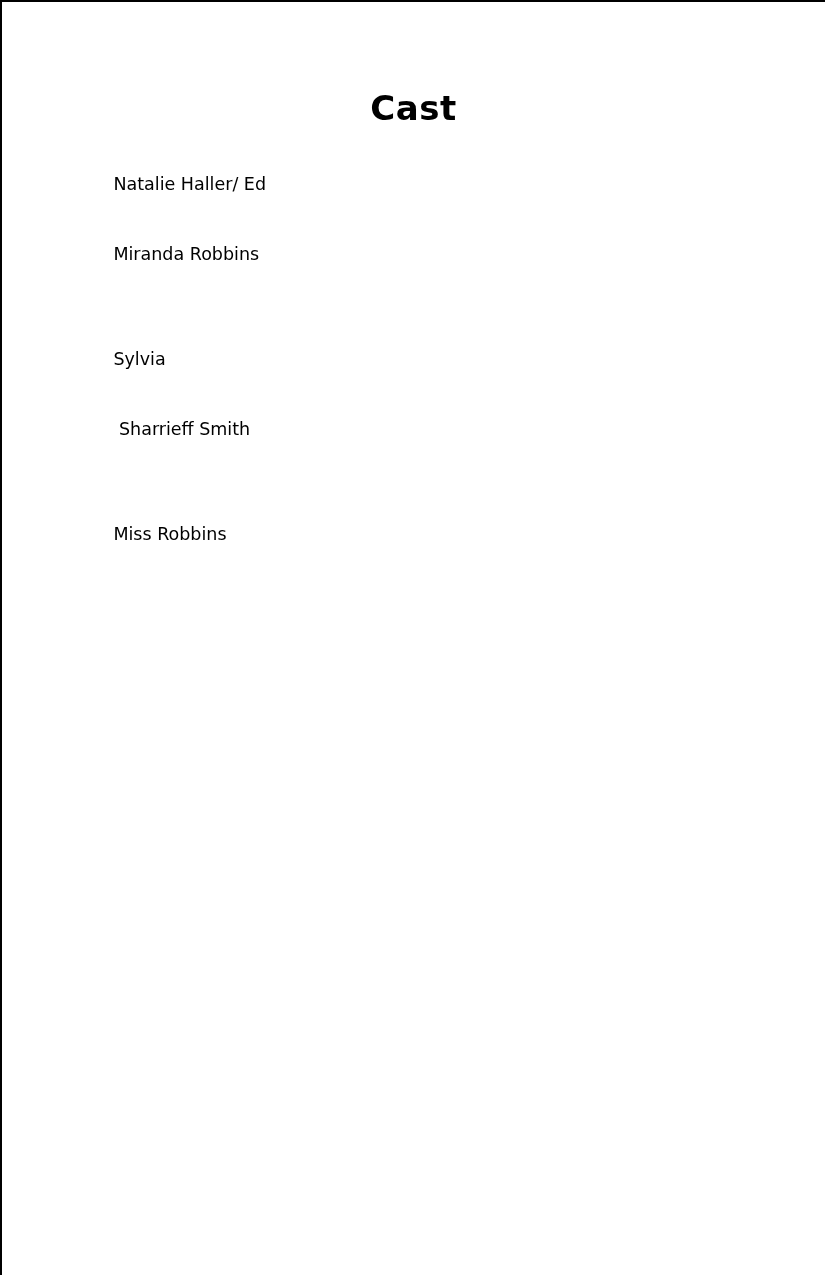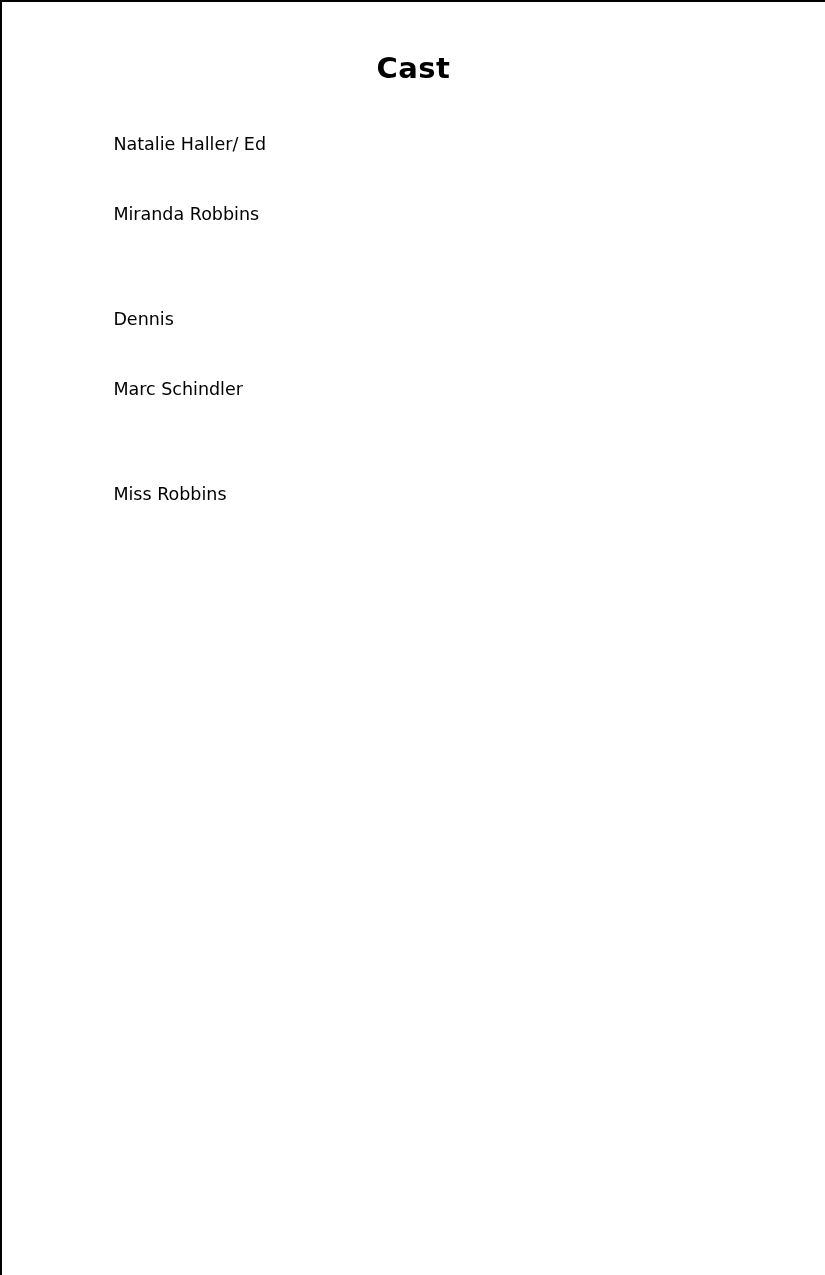--- a/index.html
+++ b/index.html
@@ -9,23 +9,23 @@
     box-sizing: border-box;
     background: #ffffff;
     border-top: 2px solid #000000;
     border-left: 2px solid #000000;
     font-family: "DejaVu Sans", "Liberation Sans", sans-serif;
     color: #000000;
     overflow: hidden;
   }
   .title {
     text-align: center;
-    font-size: 29px;
+    font-size: 34px;
     font-weight: bold;
-    padding-top: 44px;
+    padding-top: 84px;
     line-height: 44px;
     letter-spacing: 0.5px;
   }
   .list {
     margin: 2px 63px 0 78px;
   }
   .row {
     display: flex;
     align-items: flex-end;
     line-height: 35px;
@@ -52,29 +52,29 @@
   <div class="row">
     <div class="first">
       <span class="role">Natalie Haller/ Ed</span>
       <span class="leader"></span>
       <span class="actor">Miranda Robbins</span>
     </div>
   </div>
 
 
 
+  <div class="row">
+    <div class="first">
+      <span class="role">Sylvia</span>
+      <span class="leader"></span>
+      <span class="actor"> Sharrieff Smith</span>
+    </div>
+  </div>
 
 
-  <div class="row">
-    <div class="first">
-      <span class="role">Dennis</span>
-      <span class="leader"></span>
-      <span class="actor">Marc Schindler</span>
-    </div>
-  </div>
 
   <div class="row">
     <div class="first">
       <span class="role">Miss Robbins</span>
       <span class="leader"></span>
       
     </div>
   </div>
 
 </div>

